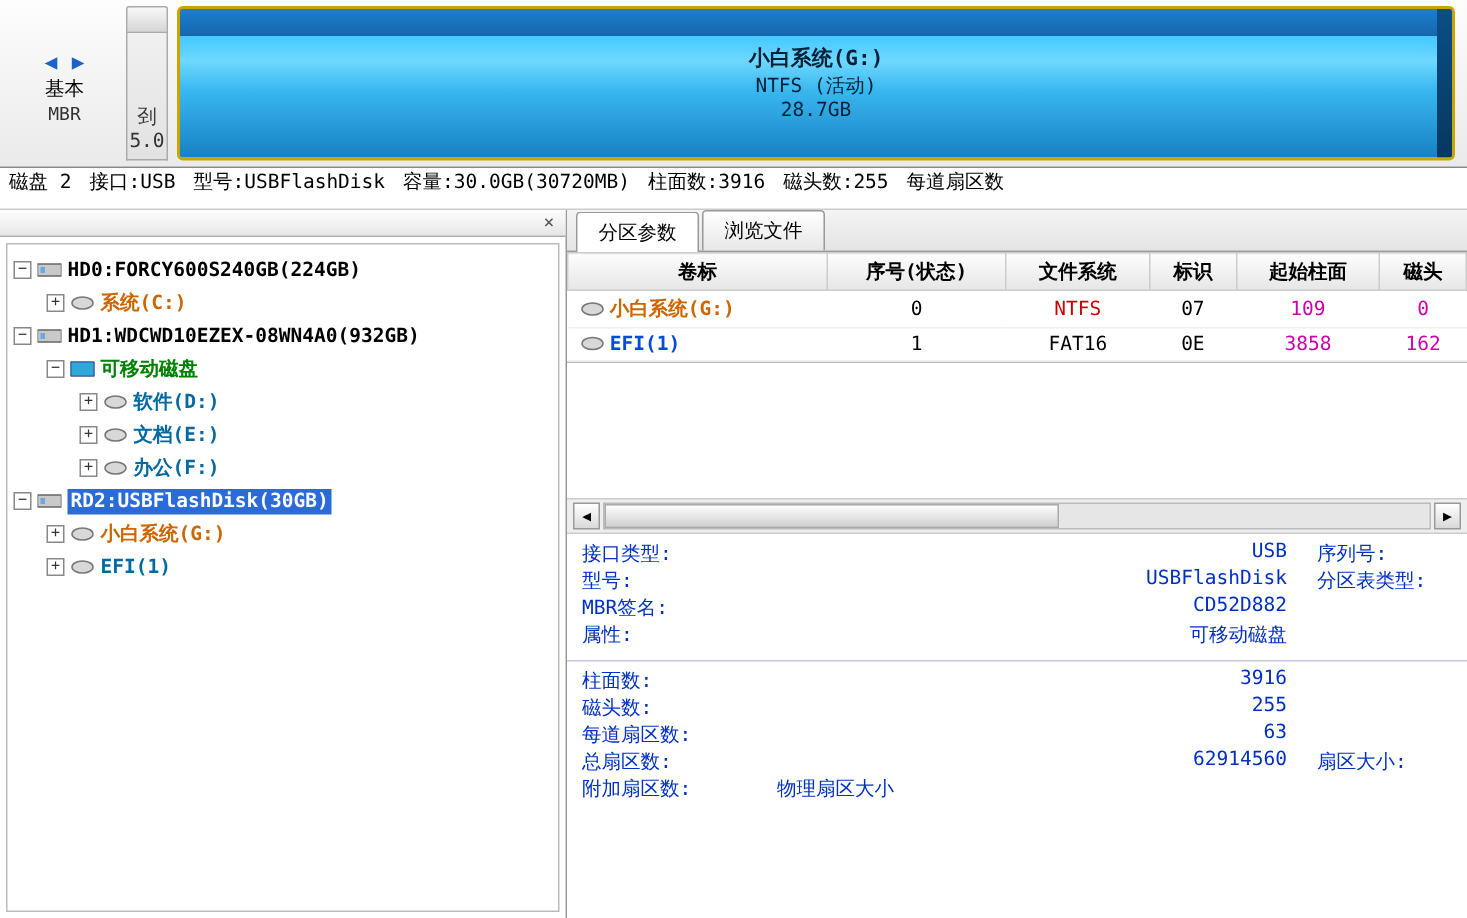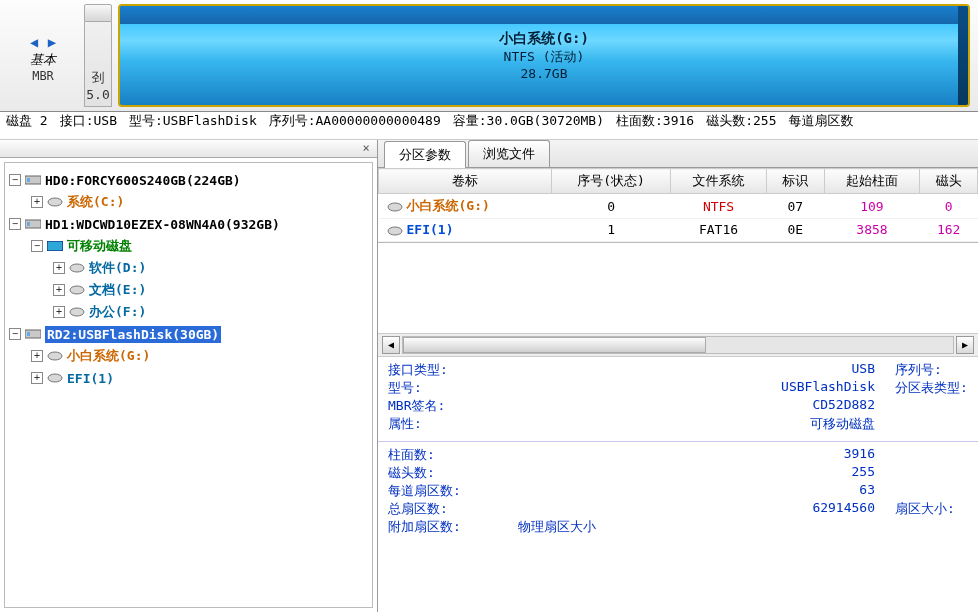--- a/index.html
+++ b/index.html
@@ -3,21 +3,21 @@
 <meta charset="utf-8">
 <style>
 * { margin: 0; padding: 0; box-sizing: border-box; font-family: "SimSun", "宋体", monospace, sans-serif; font-size: 13px; }
 body { background: #fff; width: 978px; height: 612px; overflow: hidden; color: #000; }
 
 
 .top-strip { height: 112px; display: flex; align-items: stretch; border-bottom: 1px solid #888; background: linear-gradient(#fdfdfd,#eaeaea); padding: 4px 8px 4px 8px; gap: 6px; }
 .top-left-col { width: 70px; display: flex; flex-direction: column; align-items: center; justify-content: center; gap: 2px; padding-top: 6px; }
 .nav-arrows { display: flex; gap: 2px; }
 .nav-arrow { width: 16px; height: 16px; display: flex; align-items: center; justify-content: center; color: #1b63c7; font-weight: bold; font-size: 14px; cursor: pointer; }
-.disk-basic-label { font-size: 13px; color: #000; text-align: left; line-height: 1.2; font-style: italic; }
+.disk-basic-label { font-size: 13px; color: #000; text-align: left; line-height: 1.2; }
 .disk-basic-scheme { font-size: 12px; color: #333; }
 
 .small-stub { width: 28px; position: relative; display: flex; flex-direction: column; }
 .stub-top { height: 18px; background: linear-gradient(#f8f8f8,#d6d6d6); border: 1px solid #aaa; border-radius: 2px 2px 0 0; }
 .stub-body { flex: 1; background: linear-gradient(#f0f0f0,#e2e2e2); border: 1px solid #aaa; border-top: none; font-size: 10px; display: flex; flex-direction: column; justify-content: flex-end; align-items: center; color: #333; padding-bottom: 4px; }
 
 .part-box { flex: 1; position: relative; border: 2px solid #caa400; border-radius: 4px; overflow: hidden; background: linear-gradient(180deg,#0092e0 0%, #3cc5ff 15%, #6ed8ff 35%, #38b7ef 55%, #1780c4 100%); display: flex; flex-direction: column; align-items: center; justify-content: center; color: #000; }
 .part-box-header { position:absolute; top:0; left:0; right:0; height:18px; background: linear-gradient(#1b7fcf,#1566aa); }
 .part-box-right { position:absolute; top:0; right:0; bottom:0; width:10px; background: linear-gradient(#0a4e87,#06385f); }
 .part-box .pn { font-weight: bold; font-size: 14px; color:#002038; z-index:1;}
@@ -45,35 +45,35 @@
 .node-text.selected { background:#2a6bd8; color:#fff; font-weight:bold; padding:1px 2px;}
 
 
 .right-pane { flex:1; display:flex; flex-direction:column; overflow:hidden;}
 .tabs { height:28px; background: linear-gradient(#f4f4f4,#e4e4e4); display:flex; align-items:flex-end; border-bottom:1px solid #999; padding-left:6px;}
 .tab { padding:4px 14px; border:1px solid #999; border-bottom:none; margin-right:2px; background: linear-gradient(#fff,#e7e7e7); border-radius:3px 3px 0 0; cursor:pointer; font-size:13px;}
 .tab.active { background:#fff; position:relative; top:1px;}
 
 .table-wrap { border-bottom:1px solid #bbb;}
 table.pt { width:100%; border-collapse:collapse; font-size:13px;}
-table.pt th { background: linear-gradient(#fdfdfd,#e6e6e6); border:1px solid #ccc; padding:3px 6px; font-weight:normal; text-align:center; }
+table.pt th { background: linear-gradient(#fdfdfd,#e6e6e6); border:1px solid #ccc; padding:3px 6px; font-weight:bold; text-align:center; }
 table.pt td { padding:3px 6px; text-align:center; border-bottom:1px solid #f0f0f0;}
 table.pt td.name { text-align:left; padding-left:8px;}
 table.pt td.name .part-glyph { margin-right:4px; vertical-align:middle;}
 td.orange { color:#cc6600; font-weight:bold;}
 td.red { color:#cc0000; }
 td.pink { color:#cc00aa; }
 td.bold { font-weight:bold; }
 
 .hscroll { height:24px; background:#eee; border-top:1px solid #ccc; border-bottom:1px solid #ccc; display:flex; align-items:center; padding:2px 4px;}
 .hs-arrow { width:18px; height:18px; background:linear-gradient(#fff,#d9d9d9); border:1px solid #999; display:flex; align-items:center; justify-content:center; font-size:10px; cursor:pointer;}
 .hs-track { flex:1; height:18px; background:#e6e6e6; border:1px solid #bbb; margin:0 2px; position:relative;}
 .hs-thumb { position:absolute; left:0; top:0; bottom:0; width:55%; background:linear-gradient(#fdfdfd,#d0d0d0); border:1px solid #aaa;}
 
-.info-block { padding:4px 3px 8px 10px; color:#0030c0; font-size:13px; border-bottom:1px solid #c8c8ea;}
+.info-block { padding:4px 20px 8px 10px; color:#0030c0; font-size:13px; border-bottom:1px solid #c8c8ea;}
 .info-row { display:flex; }
 .info-row .k { width:110px; }
 .info-row .v { flex:1; text-align:right; }
 .info-row .k2 { width:100px; padding-left:20px;}
 </style>
 </head>
 <body>
 
 <div class="top-strip">
   <div class="top-left-col">
@@ -97,21 +97,20 @@
     <div class="pn">小白系统(G:)</div>
     <div class="pl">NTFS (活动)</div>
     <div class="pl">28.7GB</div>
   </div>
 </div>
 
 <div class="disk-info-line">
   <span>磁盘 2</span>
   <span><span>接口:</span><span>USB</span></span>
   <span><span>型号:</span><span>USBFlashDisk</span></span>
-  <span><span>序列号:</span><span>AA00000000000489</span></span>
   <span><span>容量:</span><span>30.0GB(30720MB)</span></span>
   <span><span>柱面数:</span><span>3916</span></span>
   <span><span>磁头数:</span><span>255</span></span>
   <span>每道扇区数</span>
 </div>
 
 <div class="main">
 
   <div class="left-pane">
     <div class="left-head">

